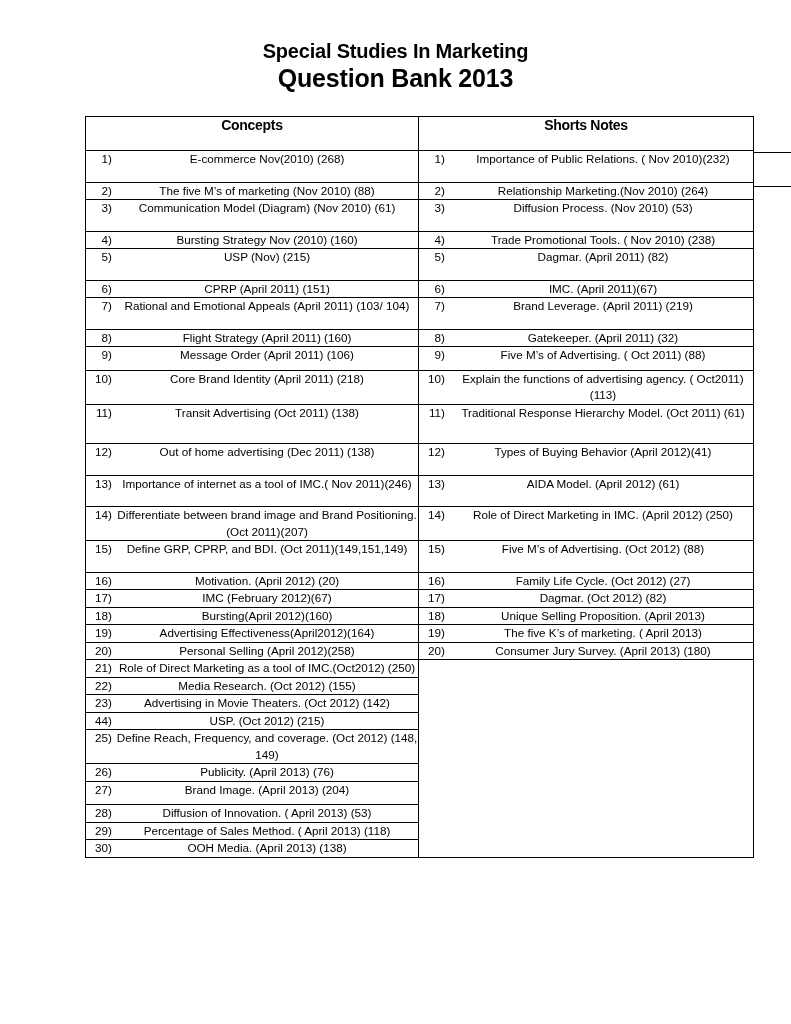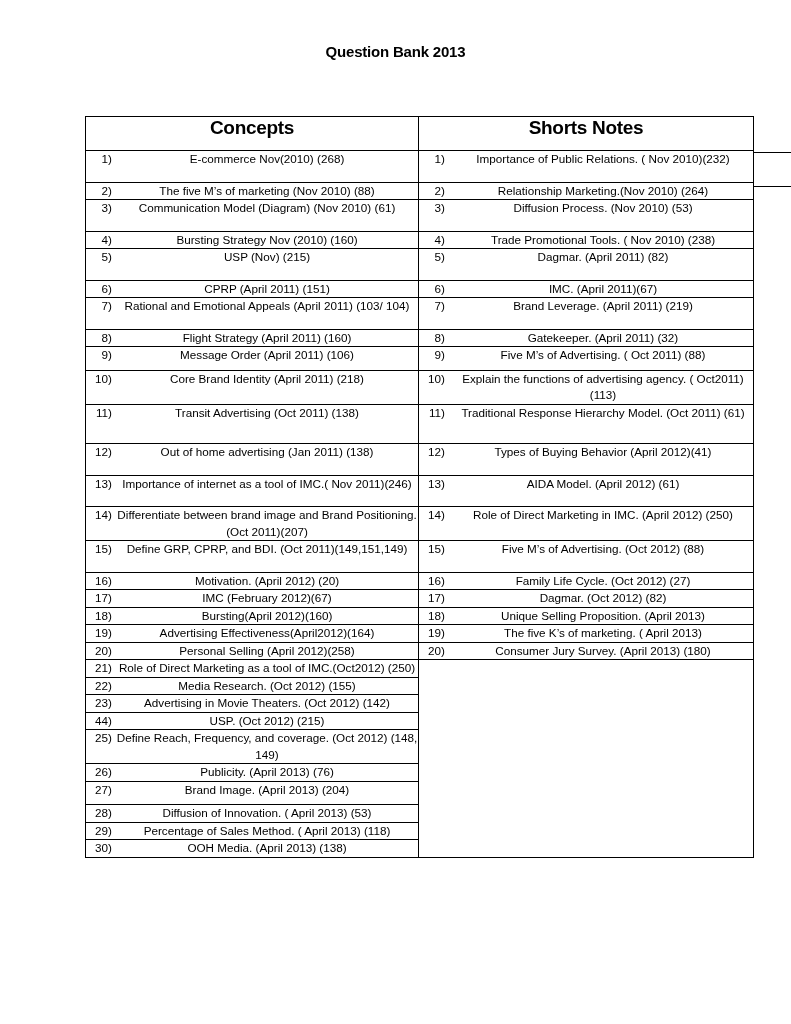--- a/index.html
+++ b/index.html
@@ -16,21 +16,21 @@
 
   
   .doc-title {
     text-align: center;
     font-weight: bold;
     font-size: 20px;
     line-height: 27px;
     letter-spacing: -0.2px;
     padding-top: 38px;
   }
-  .doc-title .line2 { font-size: 15px; }
+  .doc-title .line2 { font-size: 25px; }
 
   
   .artifact-rule {
     position: absolute;
     left: 753px;
     right: 0;
     height: 1px;
     background: #000000;
   }
   .artifact-rule.r1 { top: 152px; }
@@ -53,21 +53,21 @@
 
   table.qb th, table.qb td {
     border: 1px solid #000000;
     vertical-align: top;
     padding: 0;
   }
 
   thead th {
     text-align: center;
     font-weight: bold;
-    font-size: 19px;
+    font-size: 14px;
     letter-spacing: -0.3px;
     height: 34px;
     padding: 4px 0 6px 0;
     border-bottom: 2px solid #000000;
   }
 
   tbody td {
     font-size: 11.7px;
     line-height: 16.5px;
     padding: 3px 6px 4px 6px;
@@ -89,20 +89,21 @@
   .pad-s { height: 6px; }
   .pad-m { height: 14px; }
   .pad-l { height: 22px; }
 
   td.emptycell { height: auto; }
 </style>
 </head>
 <body>
 
 <div class="doc-title">
+  <div class="line1">Special Studies In Marketing</div>
   <div class="line2">Question Bank 2013</div>
 </div>
 
 <div class="artifact-rule r1"></div>
 <div class="artifact-rule r2"></div>
 
 <div class="qb-table-wrap">
   <table class="qb">
     <colgroup>
       <col class="c-left">
@@ -276,21 +277,21 @@
               <span class="num">11)</span>
               <span class="txt">Traditional Response Hierarchy Model. (Oct 2011) (61)</span>
             </div>
             <div class="pad-m"></div>
           </td>
         </tr>
         <tr>
           <td class="leftcell">
             <div class="ent">
               <span class="num">12)</span>
-              <span class="txt">Out of  home advertising (Jan 2011) (138)</span>
+              <span class="txt">Out of  home advertising (Dec 2011) (138)</span>
             </div>
             <div class="pad-m"></div>
           </td>
           <td class="rightcell">
             <div class="ent">
               <span class="num">12)</span>
               <span class="txt">Types of Buying Behavior (April 2012)(41)</span>
             </div>
             <div class="pad-m"></div>
           </td>

